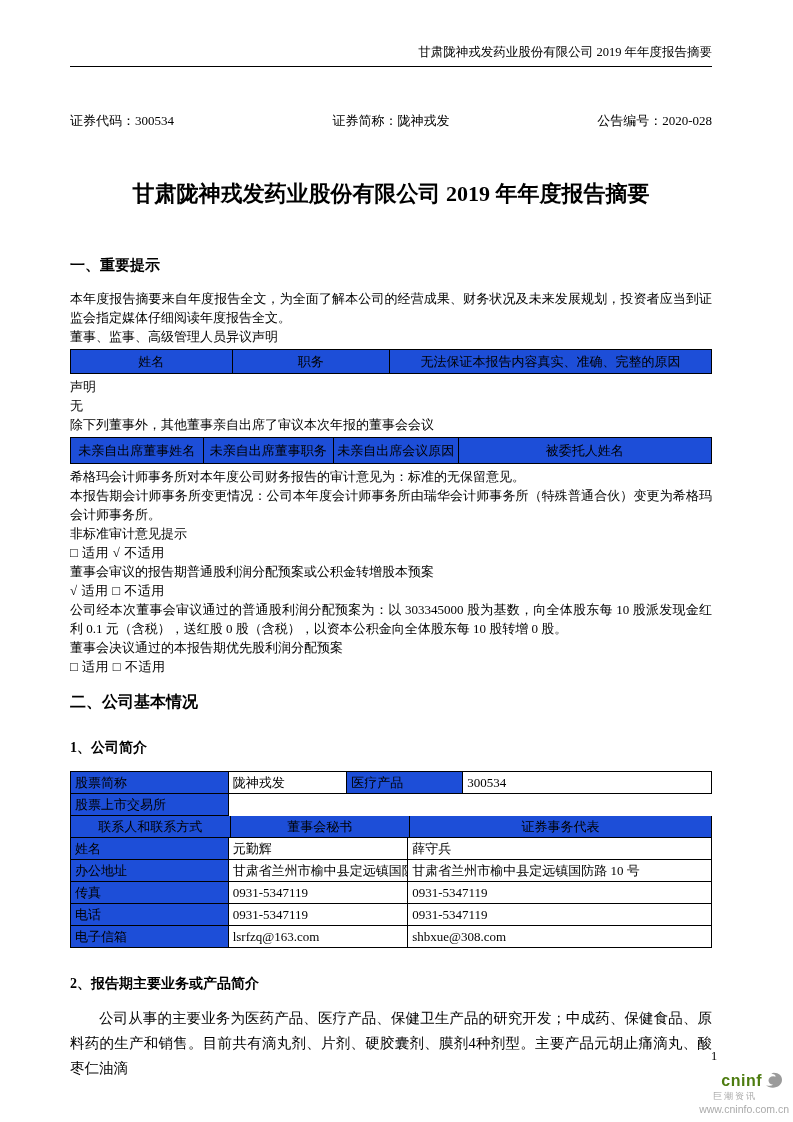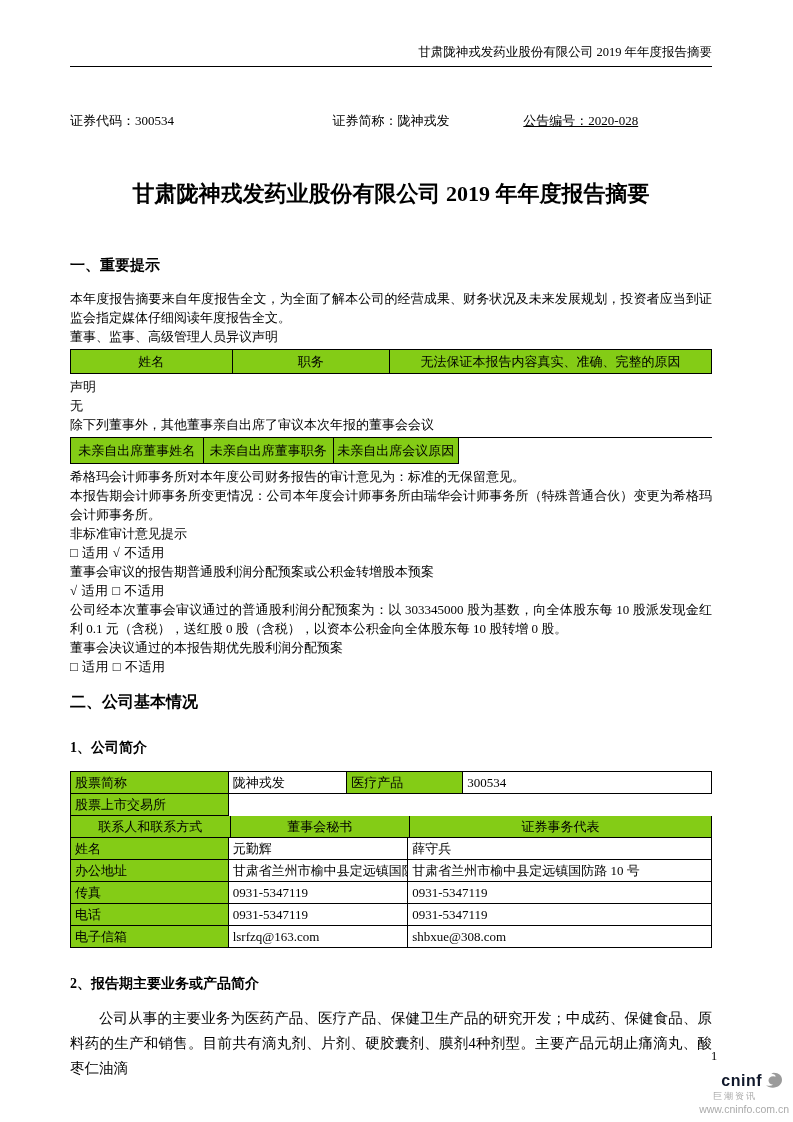--- a/index.html
+++ b/index.html
@@ -26,21 +26,21 @@
   
   .info-line {
     margin-top: 45px;
     display: grid;
     grid-template-columns: 1fr auto 1fr;
     font-size: 13px;
     line-height: 17px;
   }
   .info-line .left  { text-align: left; }
   .info-line .mid   { text-align: center; }
-  .info-line .right { text-align: center; text-decoration: underline; }
+  .info-line .right { text-align: right; }
 
   .doc-title {
     margin-top: 50px;
     text-align: center;
     font-size: 22px;
     font-weight: bold;
     line-height: 30px;
   }
 
   .h2 { font-weight: bold; }
@@ -63,21 +63,21 @@
     border-bottom: 1.2px solid #000;
     font-size: 13px;
     line-height: 16px;
     padding: 2px 4px;
     display: flex;
     align-items: center;
     overflow: hidden;
     white-space: nowrap;
   }
   .tcell.center { justify-content: center; }
-  .shaded { background: #84cc16; }
+  .shaded { background: #1d4ed8; }
 
   .tblA .tcell, .tblB .tcell { min-height: 24px; }
   .tblB .tcell { min-height: 26px; }
   .tblC .tcell { min-height: 22px; }
   .tblC { margin-top: 14px; }
 
   .choice { letter-spacing: 0.5px; }
 
   .sub1 { margin-top: 25px; }
   .sub2 { margin-top: 26px; }
@@ -109,21 +109,21 @@
     display: flex;
     justify-content: flex-end;
     align-items: center;
     gap: 1px;
     margin-right: 6px;
   }
   .cninfo-logo .brand {
     font-size: 16px;
     font-weight: bold;
     letter-spacing: 0.5px;
-    color: #0f172a;
+    color: #4d7c0f;
   }
   .cninfo-logo .cn-name {
     font-size: 9px;
     letter-spacing: 2px;
     color: #a8a8a8;
     margin: 2px 32px 3px 0;
   }
   .cninfo-logo .url {
     font-size: 10.5px;
     color: #aaa;
@@ -164,20 +164,21 @@
 
   <div class="line">声明</div>
   <div class="line">无</div>
   <div class="line">除下列董事外，其他董事亲自出席了审议本次年报的董事会会议</div>
 
   <div class="tbl tblB">
     <div class="trow">
       <div class="tcell shaded center" style="width:20.7%">未亲自出席董事姓名</div>
       <div class="tcell shaded center" style="width:20.3%">未亲自出席董事职务</div>
       <div class="tcell shaded center" style="width:19.5%">未亲自出席会议原因</div>
+      <div class="tcell shaded center" style="width:39.5%">被委托人姓名</div>
     </div>
   </div>
 
   <div class="line">希格玛会计师事务所对本年度公司财务报告的审计意见为：标准的无保留意见。</div>
   <div class="line">本报告期会计师事务所变更情况：公司本年度会计师事务所由瑞华会计师事务所（特殊普通合伙）变更为希格玛会计师事务所。</div>
   <div class="line">非标准审计意见提示</div>
   <div class="line choice">□ 适用 √ 不适用</div>
   <div class="line">董事会审议的报告期普通股利润分配预案或公积金转增股本预案</div>
   <div class="line choice">√ 适用 □ 不适用</div>
   <div class="line">公司经本次董事会审议通过的普通股利润分配预案为：以 303345000 股为基数，向全体股东每 10 股派发现金红利 0.1 元（含税），送红股 0 股（含税），以资本公积金向全体股东每 10 股转增 0 股。</div>

